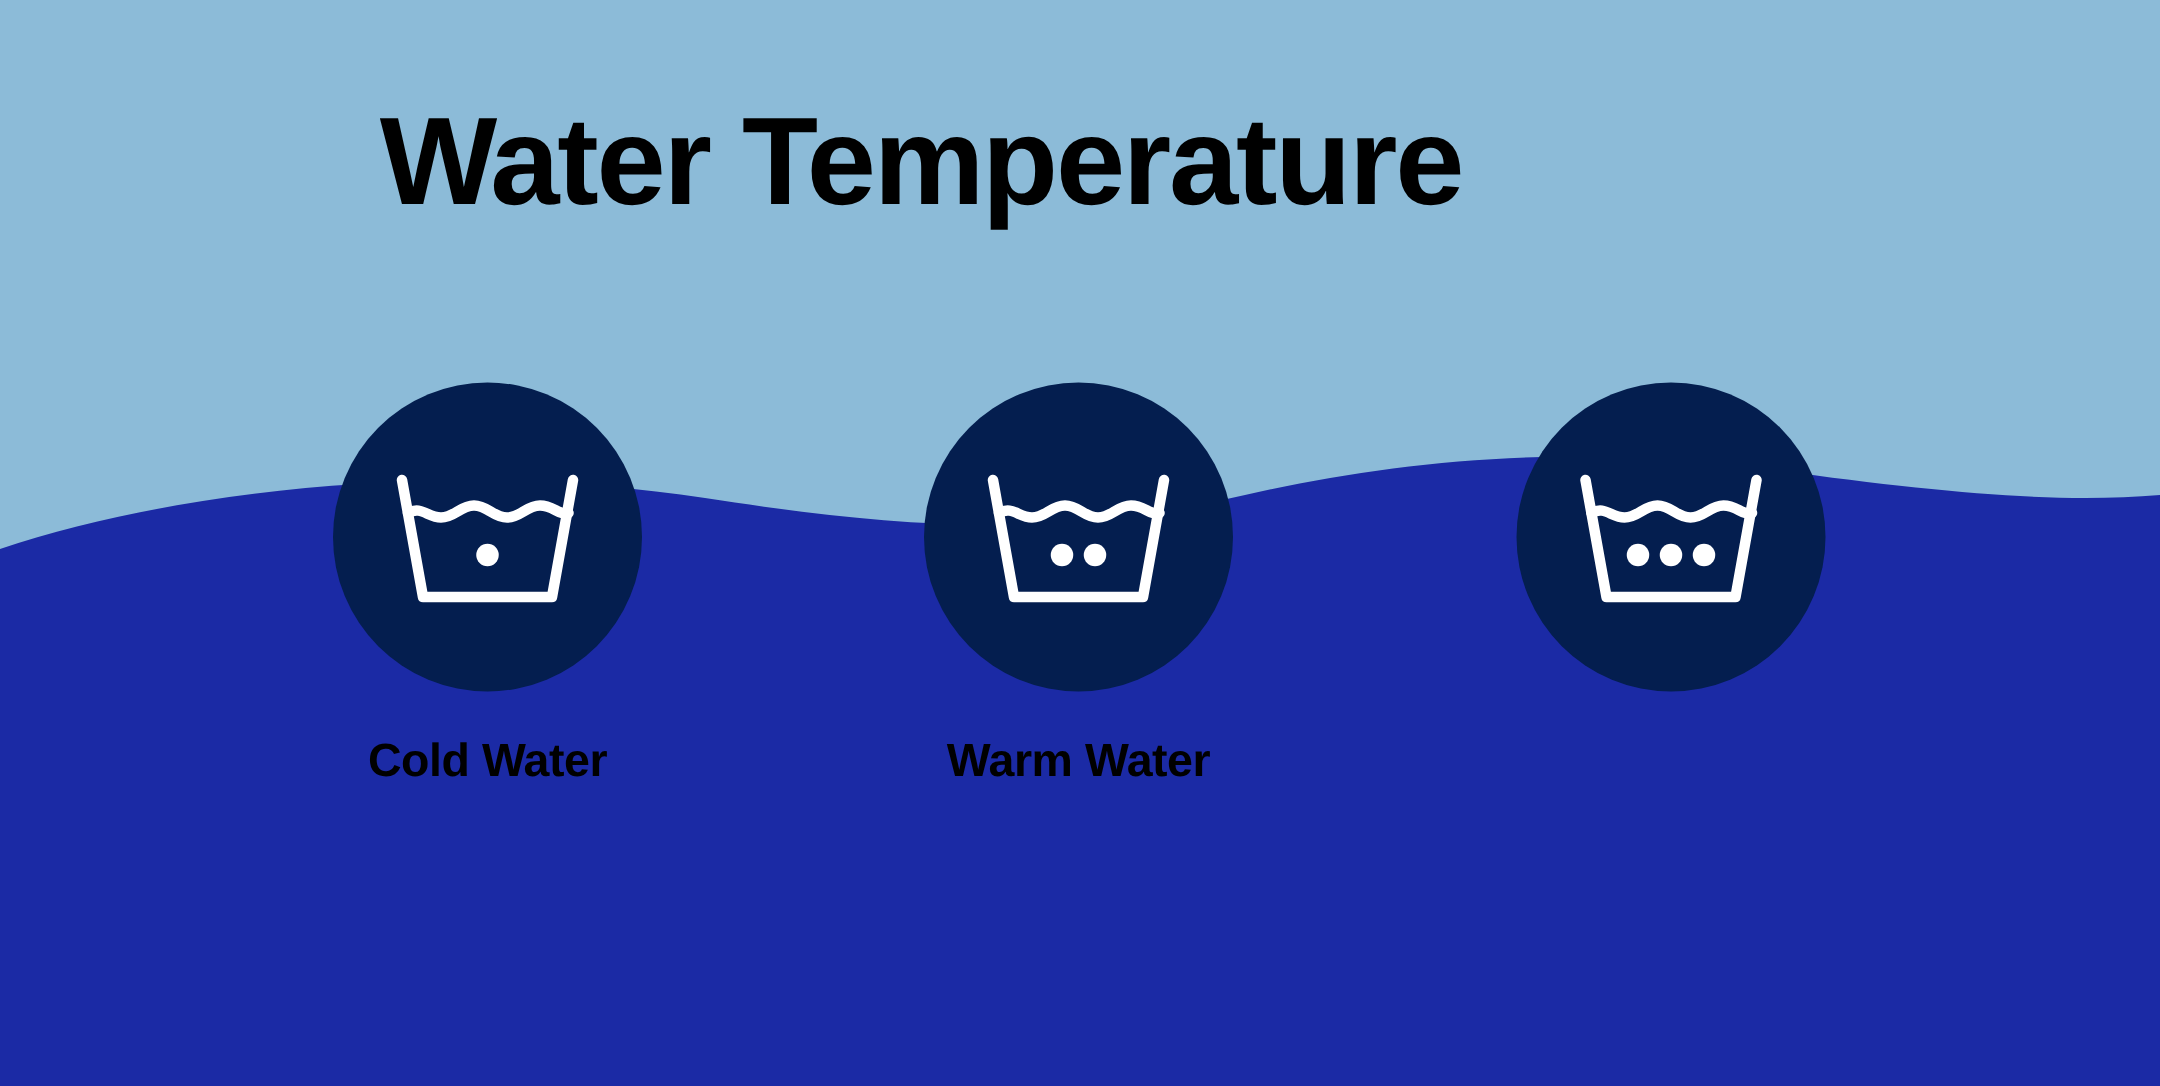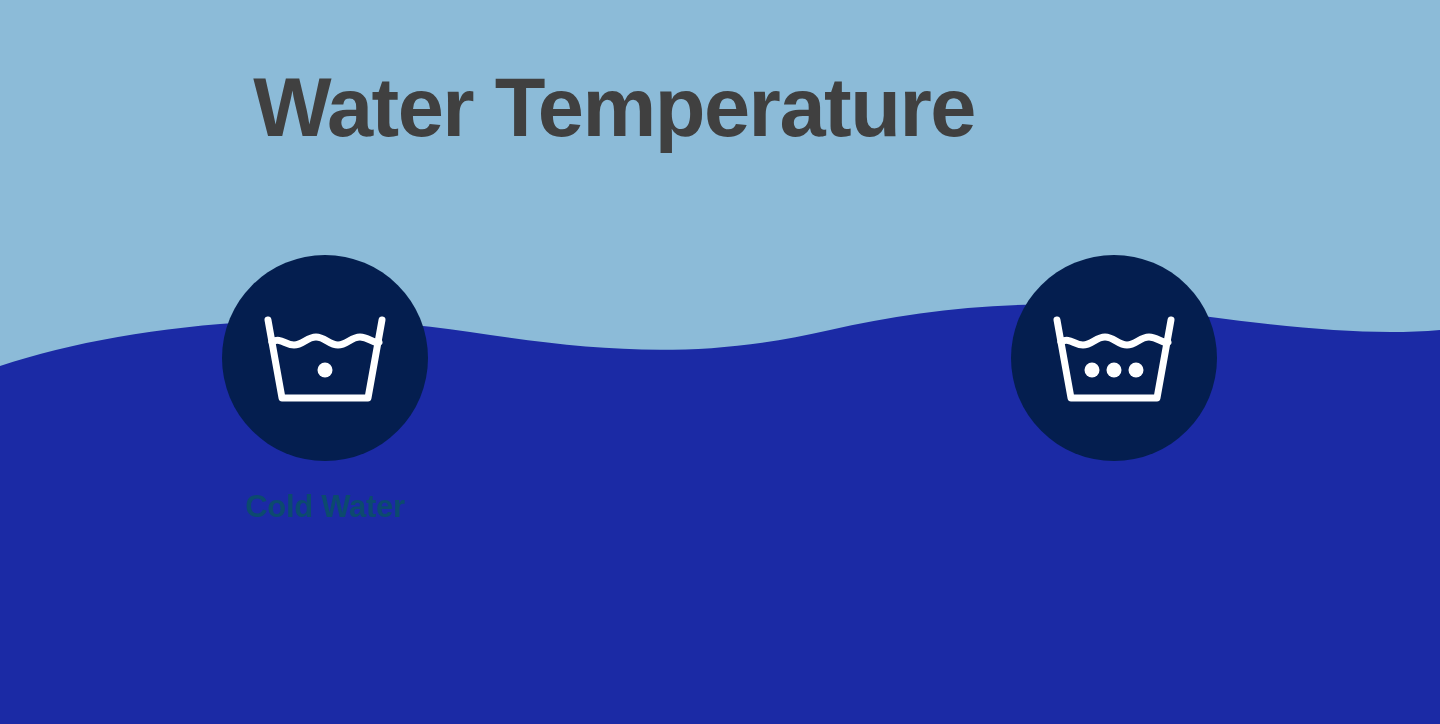--- a/index.html
+++ b/index.html
@@ -29,21 +29,21 @@
   .title {
     position: absolute;
     left: 0;
     top: 62px;
     width: 1228px;
     text-align: center;
     font-family: "Liberation Sans", sans-serif;
     font-size: 83px;
     font-weight: bold;
     letter-spacing: -1.5px;
-    color: #404040;
+    color: #000000;
     line-height: 1.1;
     white-space: nowrap;
   }
   .items {
     position: absolute;
     left: 0;
     top: 255px;
     width: 1440px;
     height: 300px;
   }
@@ -71,21 +71,21 @@
     left: 50%;
     top: 50%;
     transform: translate(-50%, -50%);
   }
   .item-label {
     margin-top: 28px;
     font-family: "Liberation Sans", sans-serif;
     font-size: 31px;
     font-weight: bold;
     letter-spacing: -0.3px;
-    color: #0c4a6e;
+    color: #000000;
     white-space: nowrap;
   }
 </style>
 </head>
 <body>
 
 <div class="canvas">
 
   <svg class="wave-layer" viewBox="0 0 1440 724" preserveAspectRatio="none" aria-hidden="true">
     <path d="M0,366 C120,326 300,306 470,332 C600,352 700,360 830,330 C930,307 1050,295 1180,313 C1290,328 1370,336 1440,330 L1440,724 L0,724 Z" fill="#1B2AA5"></path>
@@ -99,20 +99,31 @@
       <div class="badge">
         <svg width="130" height="100" viewBox="0 0 130 100" aria-hidden="true">
           <path d="M8,12 L22,90 L108,90 L122,12" fill="none" stroke="#FFFFFF" stroke-width="7" stroke-linecap="round" stroke-linejoin="round"></path>
           <path d="M12,34 C21,29 25,37 34,37 C43,37 47,29 56,29 C65,29 69,37 78,37 C87,37 91,29 100,29 C109,29 113,36 119,34" fill="none" stroke="#FFFFFF" stroke-width="7" stroke-linecap="round" stroke-linejoin="round"></path>
           <circle cx="65" cy="62" r="7.5" fill="#FFFFFF"></circle>
         </svg>
       </div>
       <div class="item-label">Cold Water</div>
     </div>
 
+    <div class="item item-2">
+      <div class="badge">
+        <svg width="130" height="100" viewBox="0 0 130 100" aria-hidden="true">
+          <path d="M8,12 L22,90 L108,90 L122,12" fill="none" stroke="#FFFFFF" stroke-width="7" stroke-linecap="round" stroke-linejoin="round"></path>
+          <path d="M12,34 C21,29 25,37 34,37 C43,37 47,29 56,29 C65,29 69,37 78,37 C87,37 91,29 100,29 C109,29 113,36 119,34" fill="none" stroke="#FFFFFF" stroke-width="7" stroke-linecap="round" stroke-linejoin="round"></path>
+          <circle cx="54" cy="62" r="7.5" fill="#FFFFFF"></circle>
+          <circle cx="76" cy="62" r="7.5" fill="#FFFFFF"></circle>
+        </svg>
+      </div>
+      <div class="item-label">Warm Water</div>
+    </div>
 
     <div class="item item-3">
       <div class="badge">
         <svg width="130" height="100" viewBox="0 0 130 100" aria-hidden="true">
           <path d="M8,12 L22,90 L108,90 L122,12" fill="none" stroke="#FFFFFF" stroke-width="7" stroke-linecap="round" stroke-linejoin="round"></path>
           <path d="M12,34 C21,29 25,37 34,37 C43,37 47,29 56,29 C65,29 69,37 78,37 C87,37 91,29 100,29 C109,29 113,36 119,34" fill="none" stroke="#FFFFFF" stroke-width="7" stroke-linecap="round" stroke-linejoin="round"></path>
           <circle cx="43" cy="62" r="7.5" fill="#FFFFFF"></circle>
           <circle cx="65" cy="62" r="7.5" fill="#FFFFFF"></circle>
           <circle cx="87" cy="62" r="7.5" fill="#FFFFFF"></circle>
         </svg>

